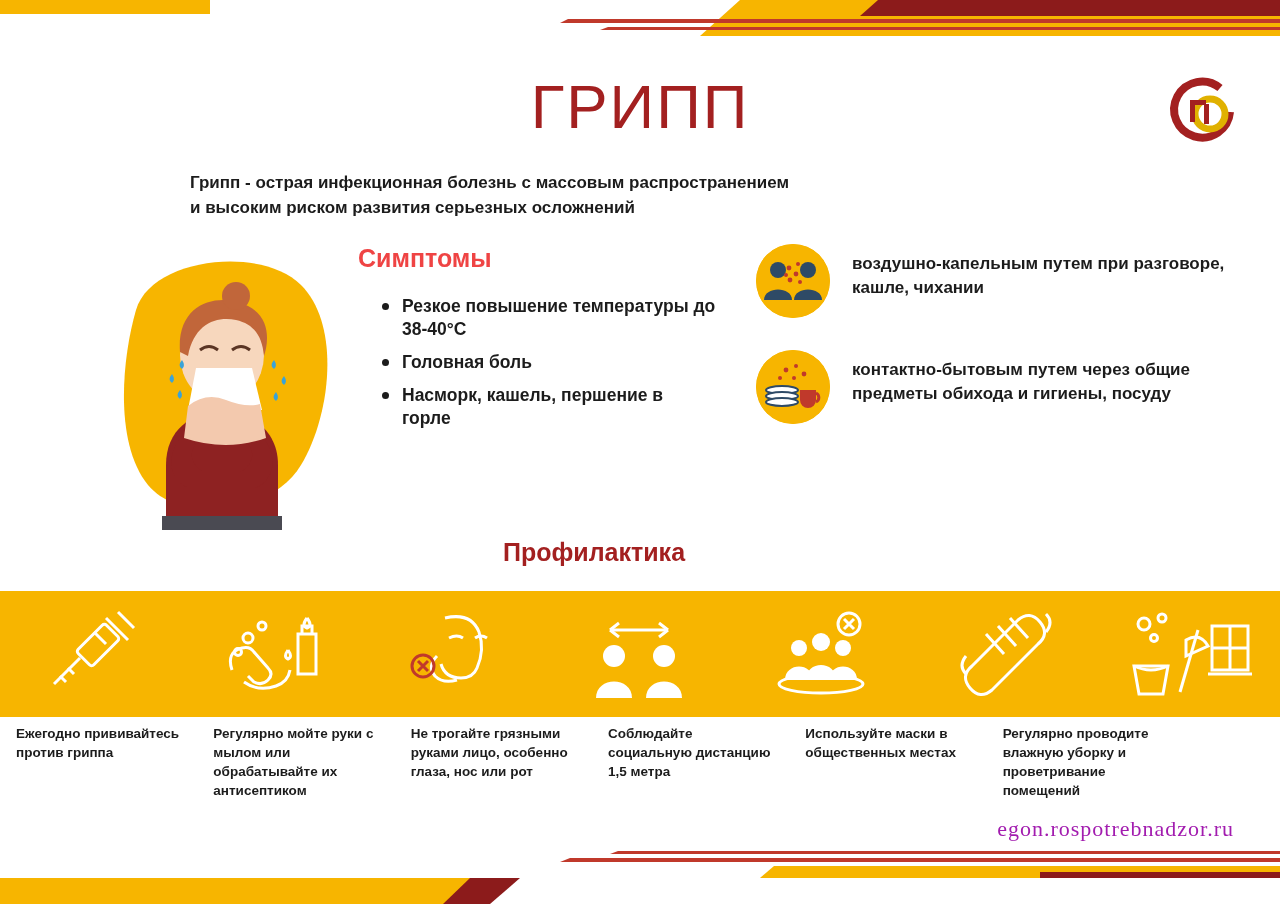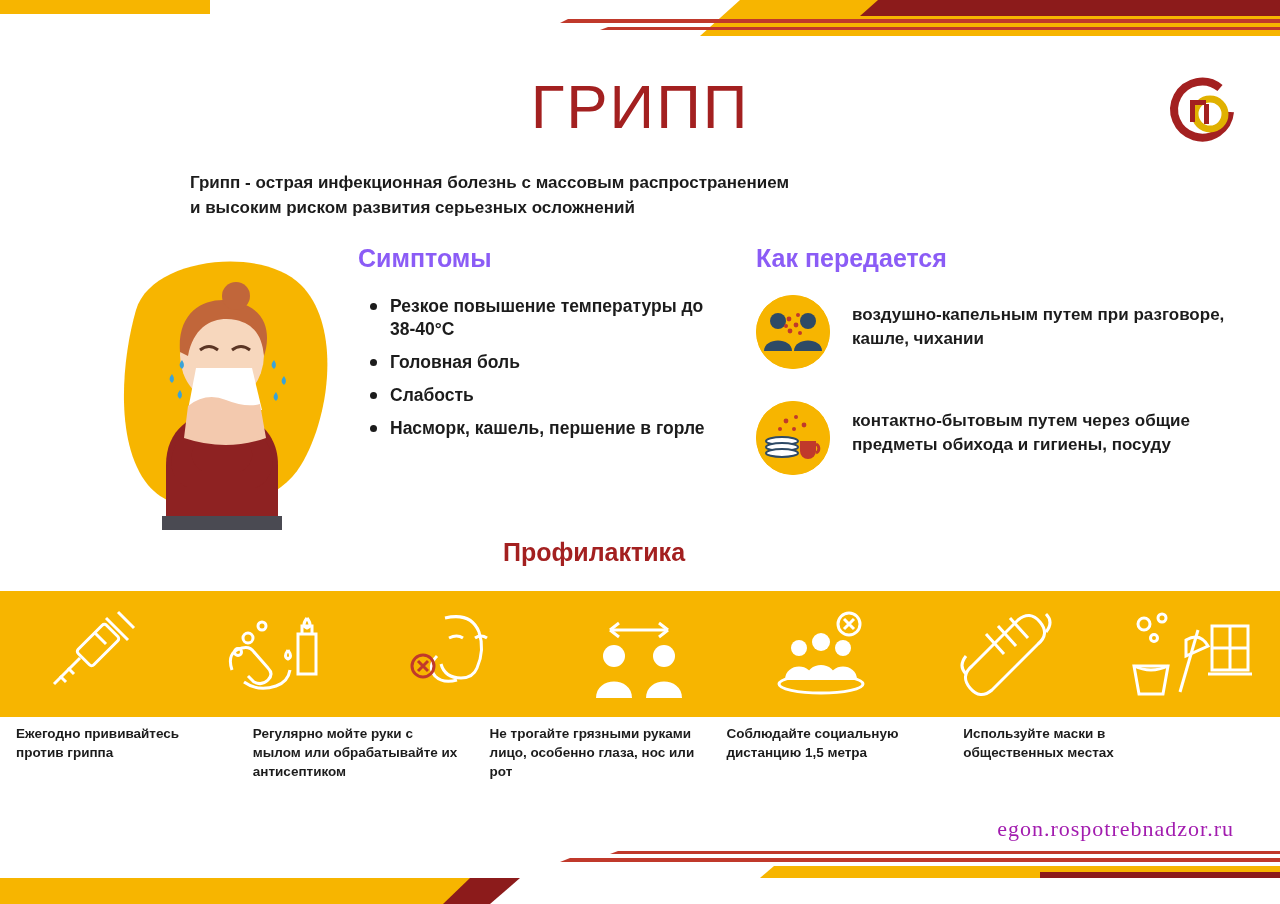--- a/index.html
+++ b/index.html
@@ -138,25 +138,25 @@
   }
   .col-transmission {
     position: absolute;
     top: 244px;
     left: 756px;
     width: 470px;
   }
   .sec-head {
     font-size: 25px;
     font-weight: bold;
-    color: #8b5cf6;
+    color: #ef4444;
     margin: 0 0 22px 0;
   }
   .symptom-list {
-    margin: 0;
+    margin: 12px;
     padding: 0 0 0 32px;
     list-style: none;
   }
   .symptom-list li {
     position: relative;
     font-size: 17.5px;
     line-height: 23px;
     font-weight: bold;
     margin-bottom: 10px;
   }
@@ -315,27 +315,25 @@
       <path d="M180 152 q4 6 0 9 q-5 -3 0 -9"></path>
     </g>
   </svg>
 </div>
 
 <div class="col-symptoms">
   <div class="sec-head">Симптомы</div>
   <ul class="symptom-list">
     <li>Резкое повышение температуры до 38-40°C</li>
     <li>Головная боль</li>
-    <li>Слабость</li>
     <li>Насморк, кашель, першение в горле</li>
   </ul>
 </div>
 
 <div class="col-transmission">
-  <div class="sec-head">Как передается</div>
 
   <div class="trans-row">
     <div class="trans-ico">
       <svg viewBox="0 0 74 74" width="74" height="74">
         <circle cx="37" cy="37" r="37" fill="#f7b500"></circle>
         <circle cx="22" cy="26" r="8" fill="#2e4a66"></circle>
         <path d="M8 56 C8 42 36 42 36 56 Z" fill="#2e4a66"></path>
         <circle cx="52" cy="26" r="8" fill="#2e4a66"></circle>
         <path d="M38 56 C38 42 66 42 66 56 Z" fill="#2e4a66"></path>
         <g fill="#c0392b">
@@ -463,20 +461,21 @@
     </svg>
   </div>
 </div>
 
 <div class="prev-texts">
   <div>Ежегодно прививайтесь против гриппа</div>
   <div>Регулярно мойте руки с мылом или обрабатывайте их антисептиком</div>
   <div>Не трогайте грязными руками лицо, особенно глаза, нос или рот</div>
   <div>Соблюдайте социальную дистанцию 1,5 метра</div>
   <div>Используйте маски в общественных местах</div>
+  <div>Регулярно проводите влажную уборку и проветривание помещений</div>
 </div>
 
 <div class="watermark">egon.rospotrebnadzor.ru</div>
 
 <div class="band band-bottom">
   <div class="stripe b-red-line-2"></div>
   <div class="stripe b-red-line-1"></div>
   <div class="stripe b-yellow-right"></div>
   <div class="stripe b-dark-right"></div>
   <div class="stripe b-dark-left"></div>

